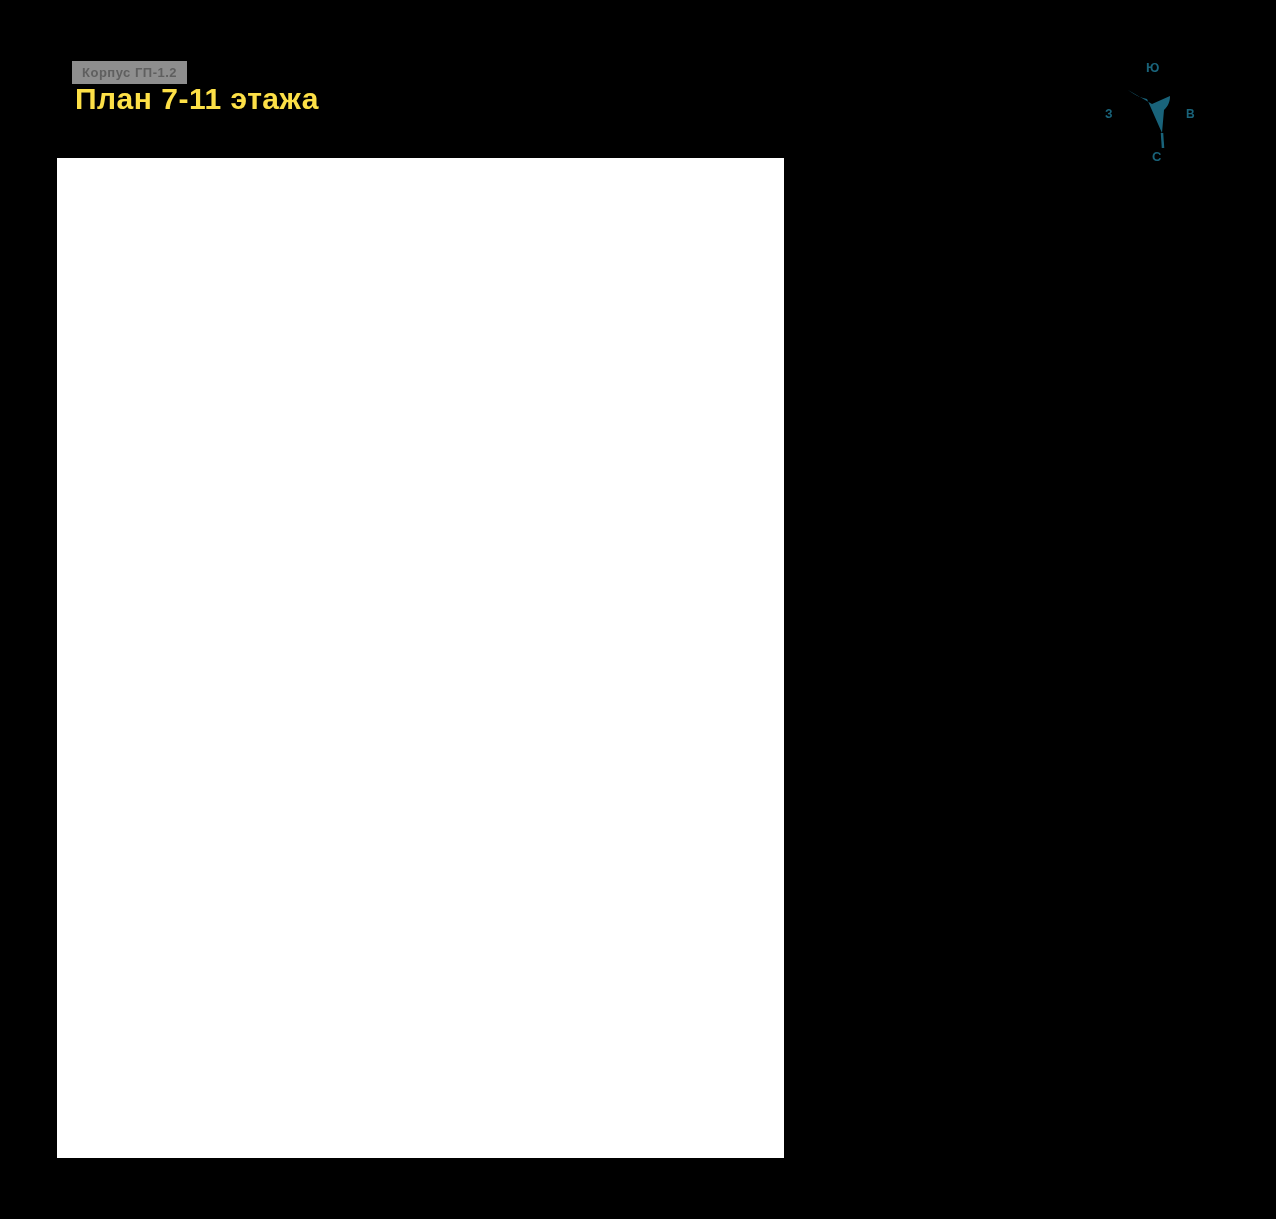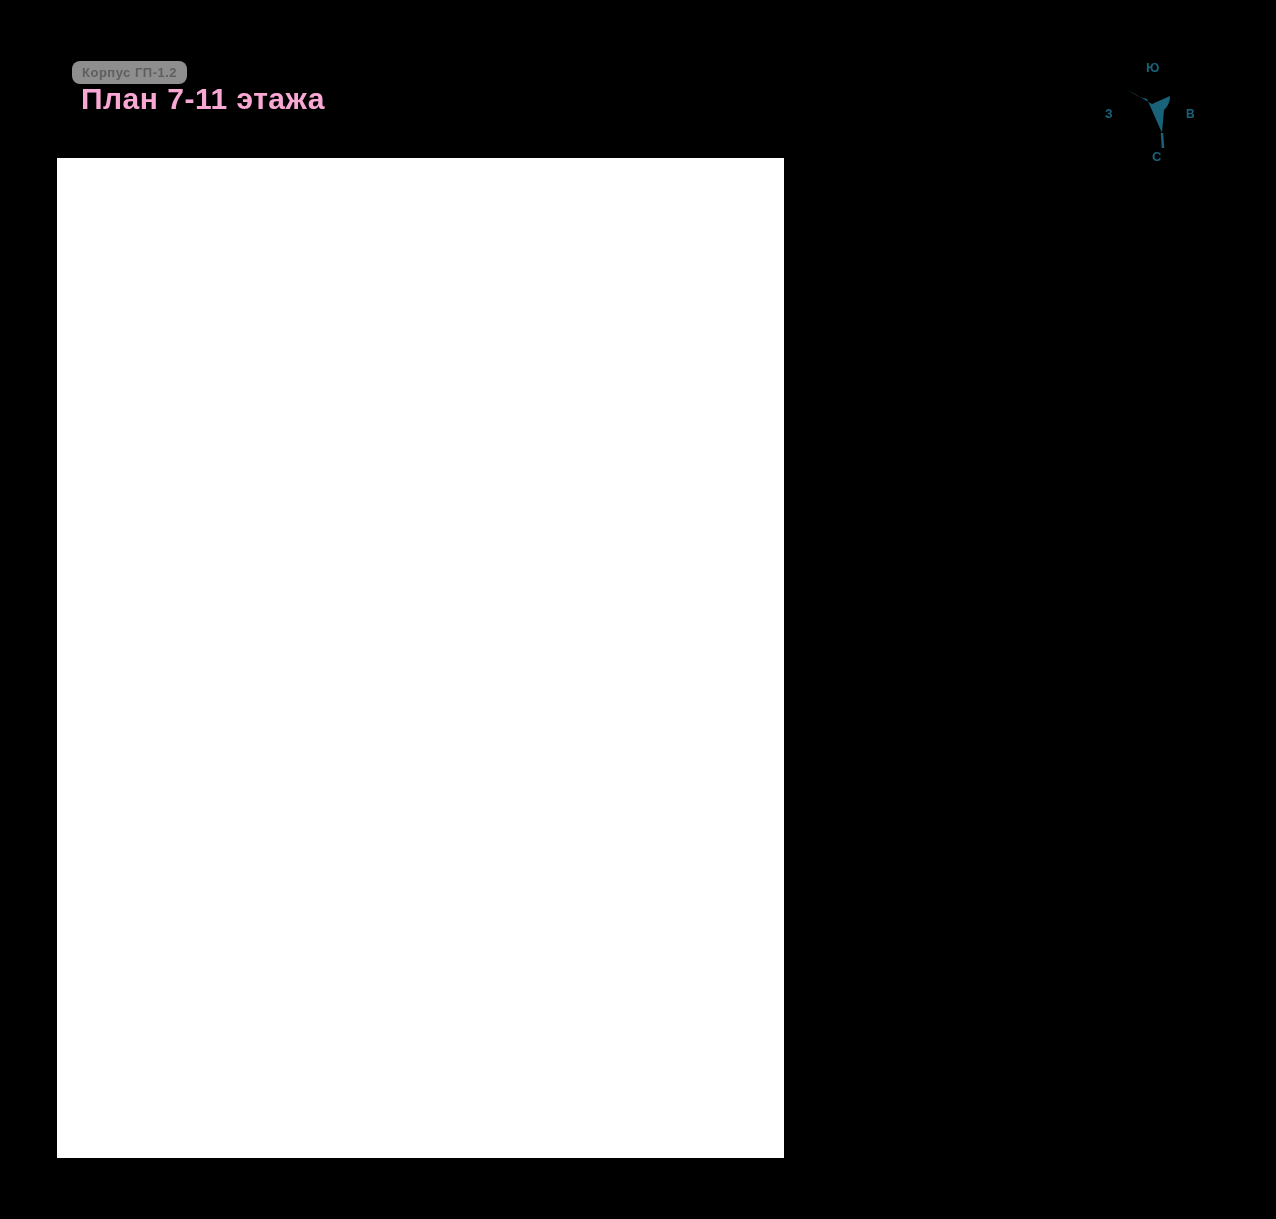--- a/index.html
+++ b/index.html
@@ -1,18 +1,18 @@
 <!DOCTYPE html>
 <html><head>
 <meta charset="utf-8">
 <style>
   html,body{margin:0;padding:0;background:#000;width:1276px;height:1219px;overflow:hidden;}
   body{position:relative;font-family:"Liberation Sans",sans-serif;}
-  .chip{position:absolute;left:72px;top:61px;background:#8e8e8e;color:#5f5f5f;font-size:13px;font-weight:bold;padding:4px 10px;letter-spacing:.5px;border-radius:8px;}
-  .title{position:absolute;left:81px;top:82px;color:#f9a8d4;font-size:30px;font-weight:bold;letter-spacing:.5px;}
+  .chip{position:absolute;left:72px;top:61px;background:#8e8e8e;color:#5f5f5f;font-size:13px;font-weight:bold;padding:4px 10px;letter-spacing:.5px;}
+  .title{position:absolute;left:75px;top:82px;color:#fde047;font-size:30px;font-weight:bold;letter-spacing:.5px;}
   .plan{position:absolute;left:57px;top:158px;}
   .logo{position:absolute;left:1100px;top:52px;}
   .mini{position:absolute;left:930px;top:1015px;}
 </style>
 </head>
 <body>
 
 <div class="chip">Корпус ГП-1.2</div>
 
 <div class="title">План 7-11 этажа</div>

